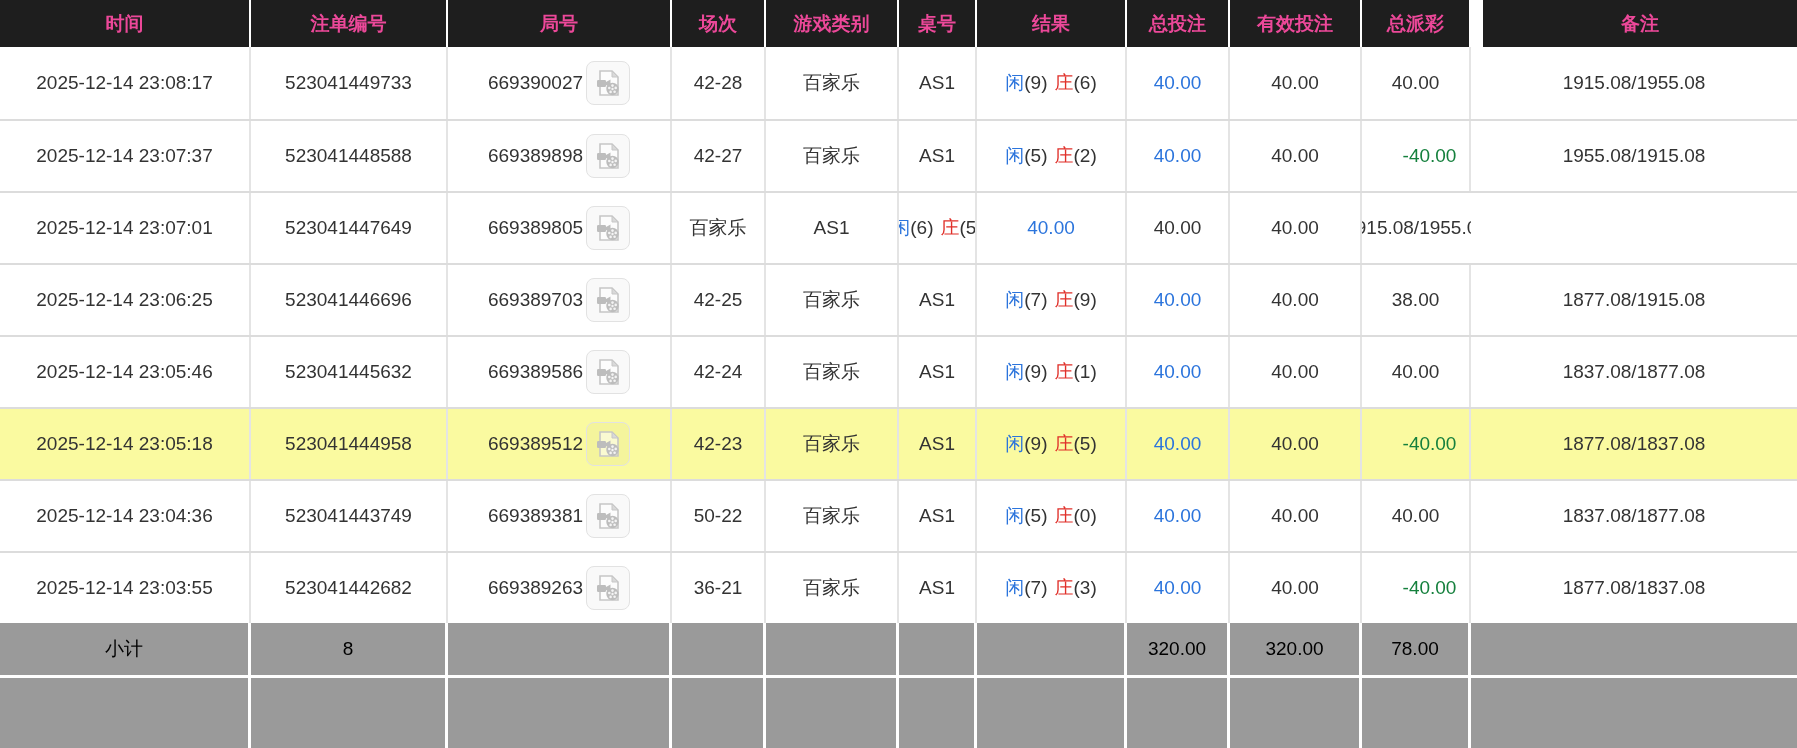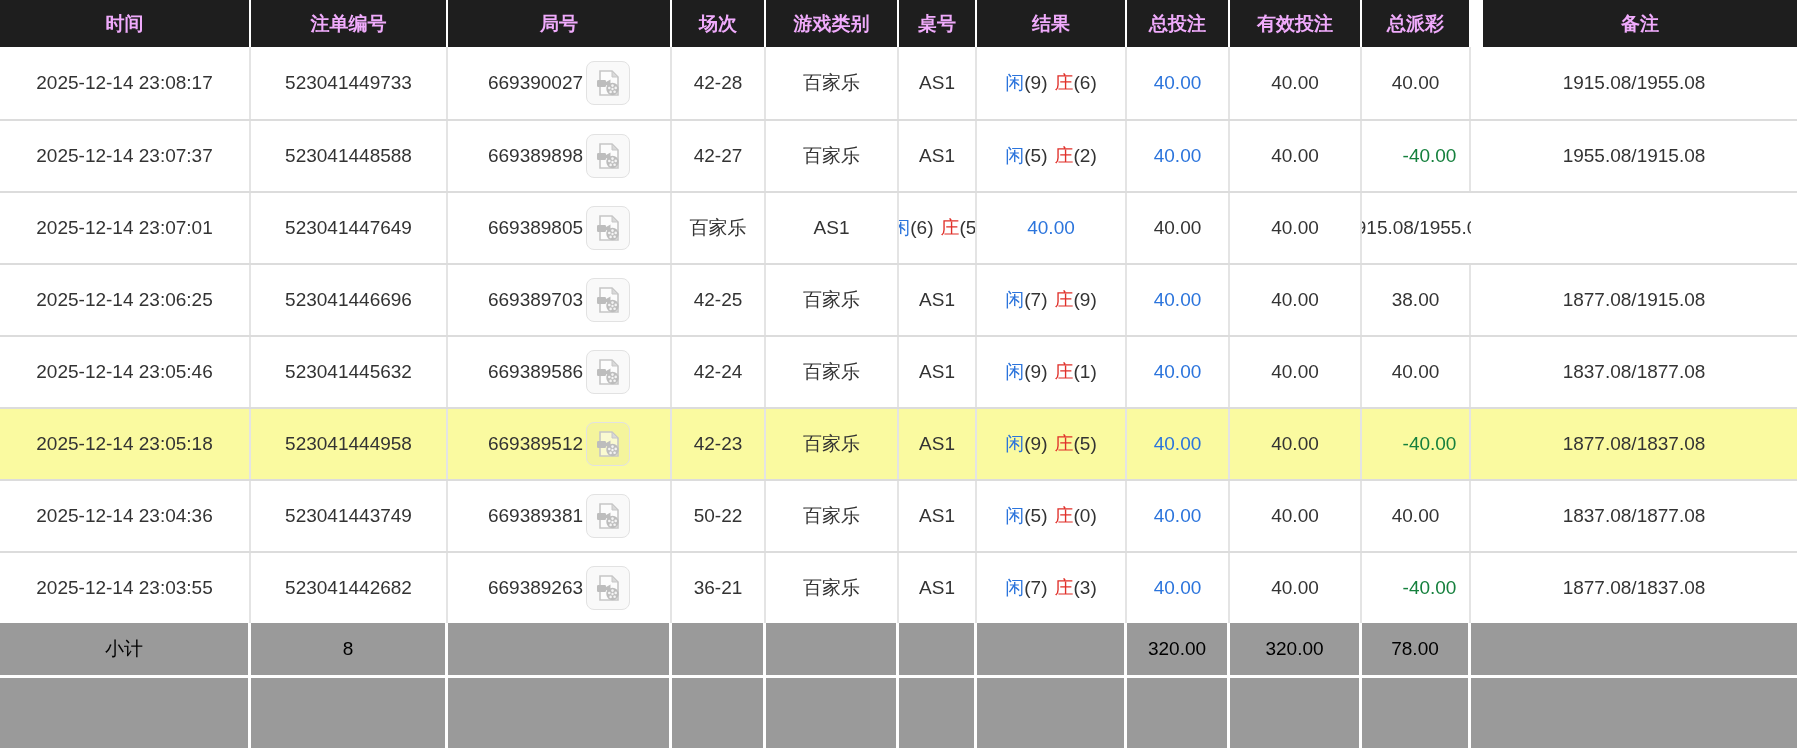--- a/index.html
+++ b/index.html
@@ -36,21 +36,21 @@
     white-space: nowrap;
   }
   
   .header-row {
     height: 47px;
     background: #ffffff;
     flex: 0 0 auto;
   }
   .header-row .cell {
     background: #1e1e1e;
-    color: #f0abfc;
+    color: #ec4899;
     font-weight: bold;
     border-right: 2px solid #ffffff;
   }
   .header-row .cell:last-child { border-right: none; margin-left: 12px; }
   
   .row {
     height: 72px;
     flex: 0 0 auto;
     background: #ffffff;
     border-top: 2px solid #dcdcdc;

